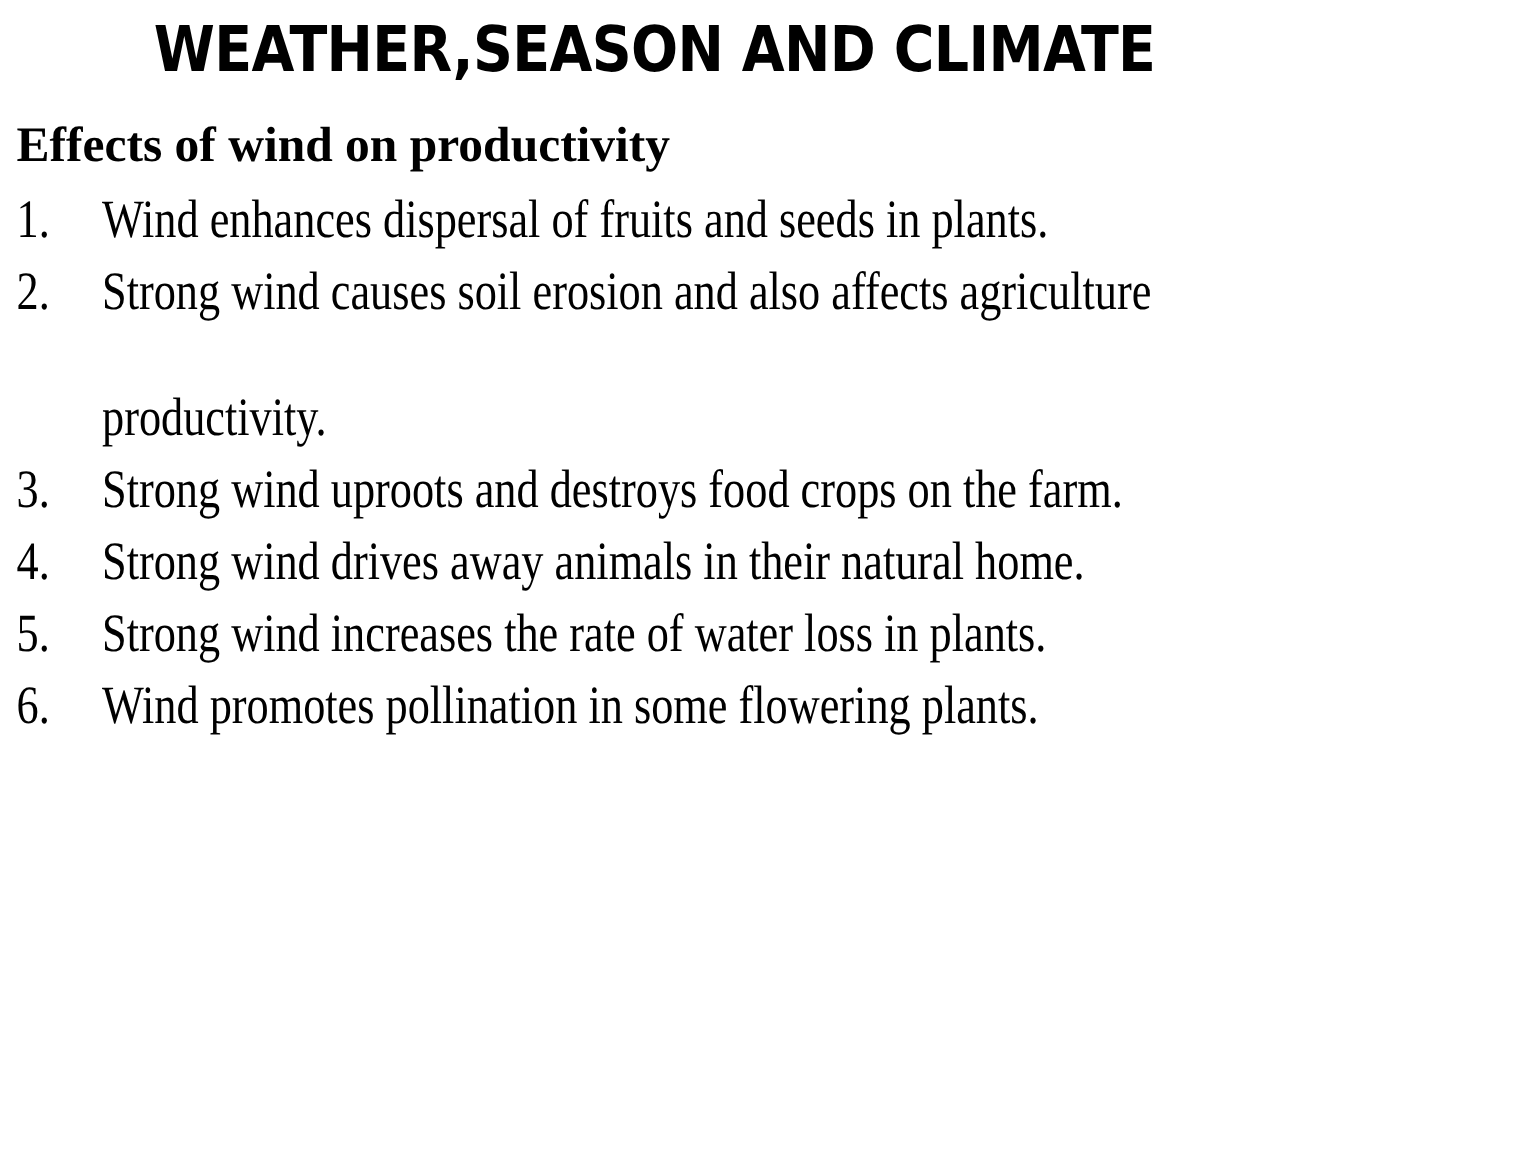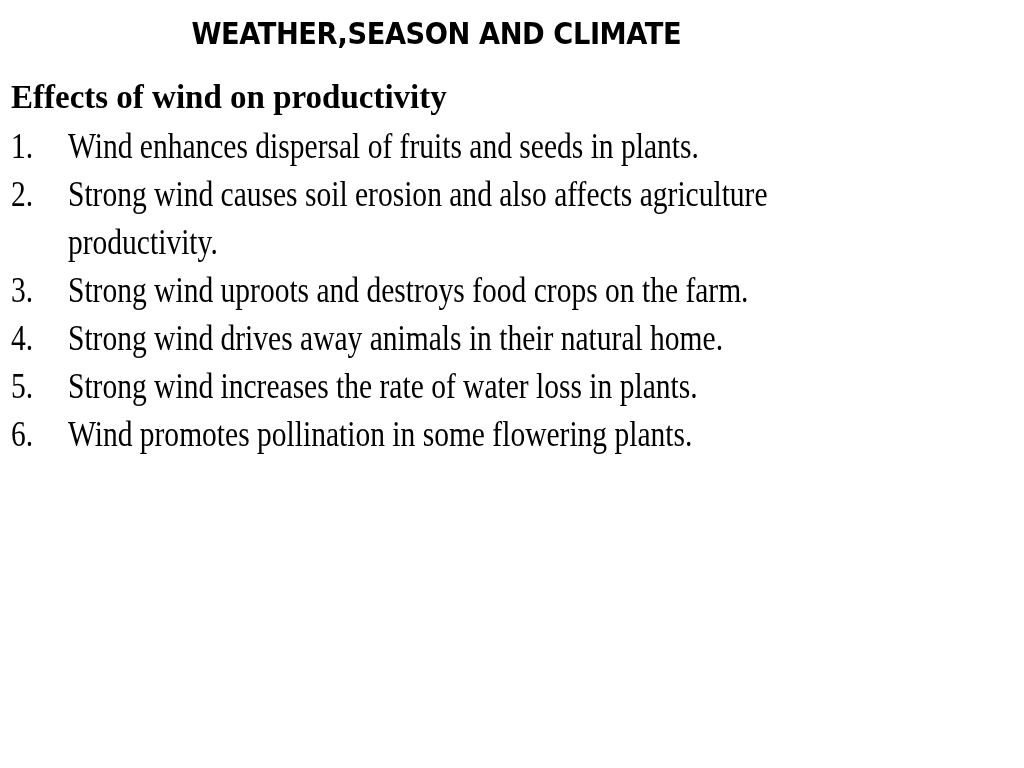--- a/index.html
+++ b/index.html
@@ -18,21 +18,21 @@
       color: #000000;
     }
     .title {
       position: absolute;
       top: 10px;
       left: 0;
       width: 872px;
       text-align: center;
       font-family: "DejaVu Sans", sans-serif;
       font-weight: bold;
-      font-size: 31px;
+      font-size: 42px;
       line-height: 46px;
       letter-spacing: -0.5px;
     }
     .title span {
       display: inline-block;
       transform: scaleX(0.88);
       transform-origin: center;
     }
     .heading {
       position: absolute;
@@ -68,20 +68,21 @@
       transform: scaleX(0.82);
       transform-origin: left center;
     }
     .text {
       display: inline-block;
       transform: scaleX(0.82);
       transform-origin: left center;
     }
     .cont {
       display: block;
+      margin-top: 36px;
     }
   </style>
 </head>
 <body>
 
 <div class="slide">
   <div class="title">
     <span>WEATHER,SEASON AND CLIMATE</span>
   </div>
 

